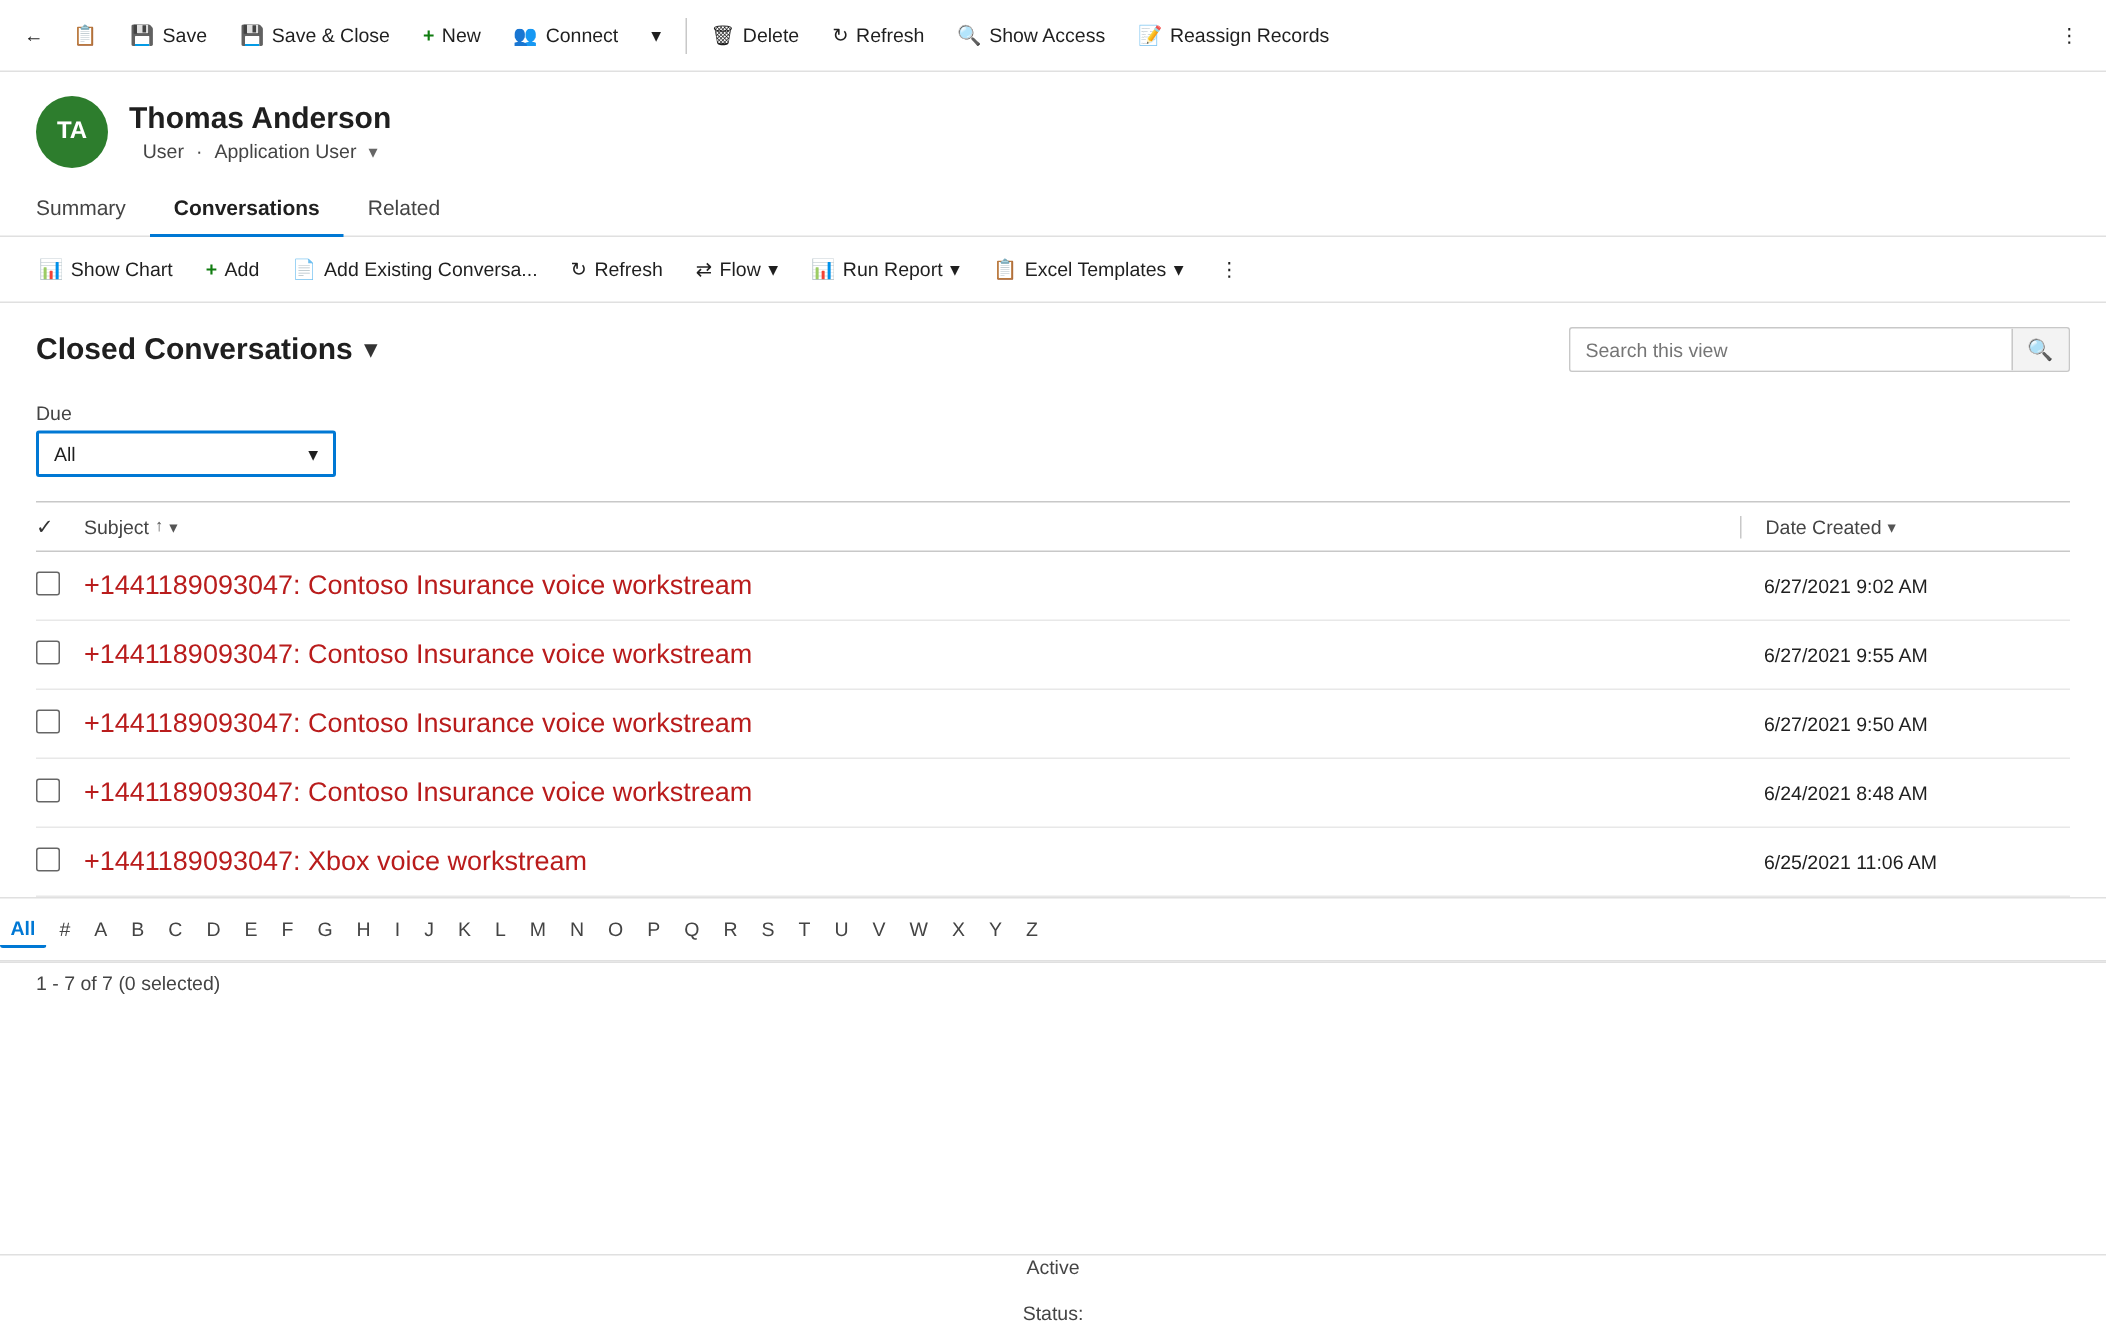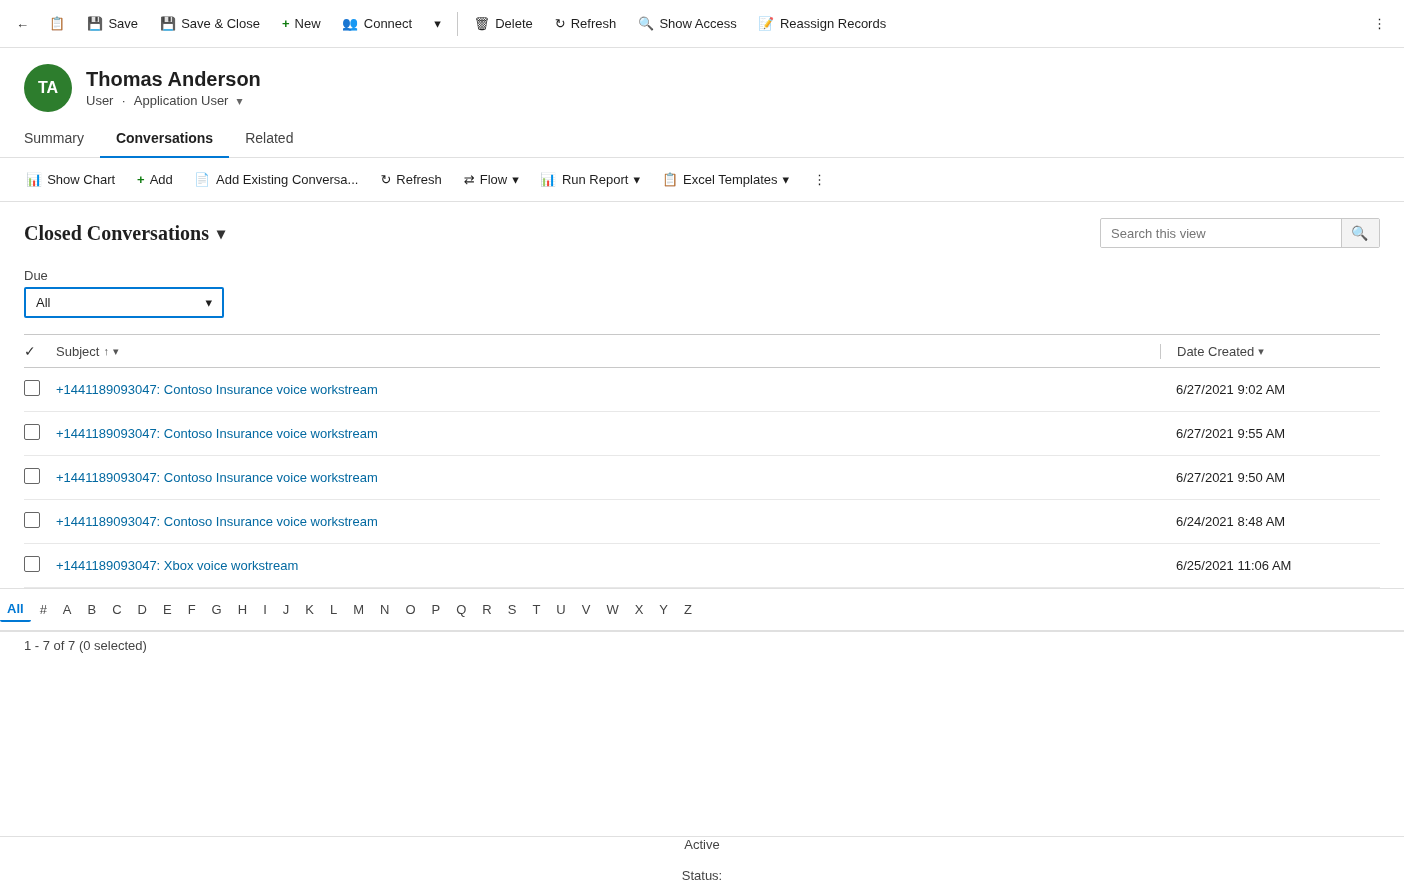--- a/index.html
+++ b/index.html
@@ -54,20 +54,21 @@
     }
     .user-info { display: flex; flex-direction: column; }
     .user-name { font-size: 20px; font-weight: 700; color: #1f1f1f; }
     .user-role {
       display: flex;
       align-items: center;
       gap: 8px;
       font-size: 13px;
       color: #444;
       margin-top: 2px;
+      justify-content: center;
     }
     .user-role-chevron { font-size: 12px; cursor: pointer; color: #666; }
 
     
     .nav-tabs {
       display: flex;
       border-bottom: 1px solid #e0e0e0;
       padding: 0 24px;
       gap: 0;
     }
@@ -117,30 +118,29 @@
       align-items: center;
       justify-content: space-between;
       padding: 16px 0 12px 0;
     }
     .view-title {
       display: flex;
       align-items: center;
       gap: 8px;
       font-size: 20px;
       font-weight: 700;
-      font-family: Liberation Serif, serif;
     }
     .view-title-chevron { font-size: 16px; cursor: pointer; color: #333; }
     .search-box {
       display: flex;
       align-items: center;
       border: 1px solid #c8c8c8;
       border-radius: 2px;
       overflow: hidden;
-      width: 280px;
+      width: 334px;
     }
     .search-input {
       border: none;
       outline: none;
       padding: 6px 10px;
       font-size: 13px;
       flex: 1;
       color: #666;
     }
     .search-btn {
@@ -182,21 +182,21 @@
     .sort-icon { font-size: 11px; color: #555; cursor: pointer; }
 
     .table-row {
       display: flex;
       align-items: center;
       padding: 12px 0;
       border-bottom: 1px solid #e8e8e8;
       gap: 8px;
     }
     .row-check { width: 24px; }
-    .row-subject { flex: 1; color: #0369a1; cursor: pointer; font-size: 13px; }
+    .row-subject { flex: 1; color: #b91c1c; cursor: pointer; font-size: 18px; }
     .row-date { width: 220px; font-size: 13px; color: #1f1f1f; padding-left: 16px; }
 
     
     .alpha-nav {
       display: flex;
       align-items: center;
       gap: 2px;
       padding: 8px 0;
       border-top: 1px solid #e0e0e0;
       border-bottom: 1px solid #e0e0e0;

